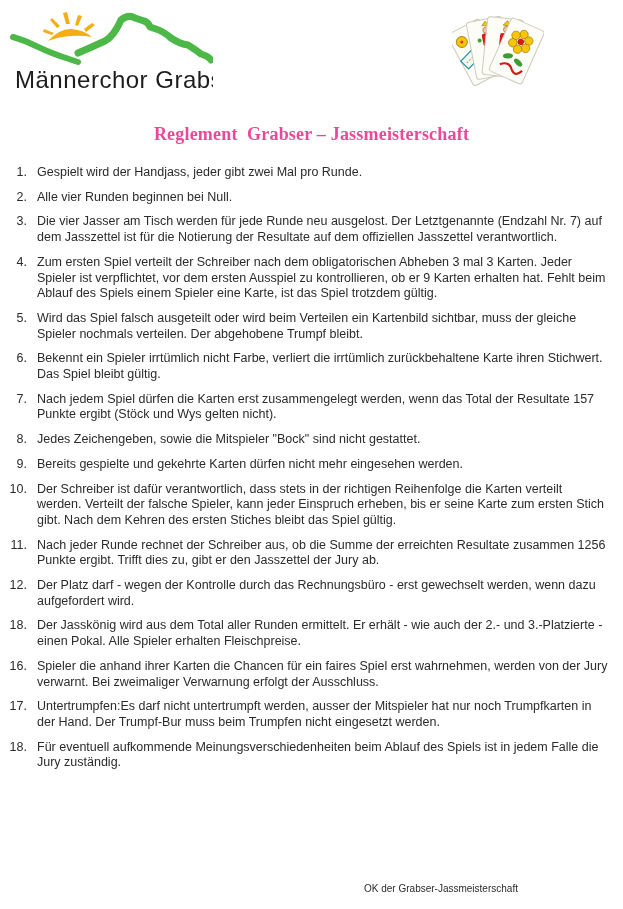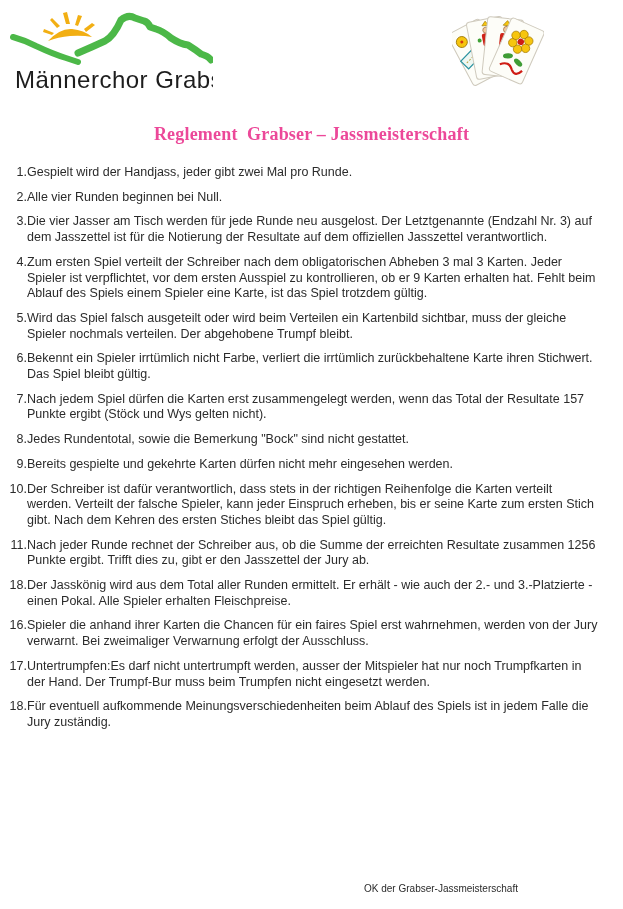--- a/index.html
+++ b/index.html
@@ -40,20 +40,21 @@
     display:flex;
     margin:0 0 9px 0;
     font-size:12.5px;
     line-height:15.7px;
   }
   .rules .num{
     flex:0 0 27px;
     text-align:right;
   }
   .rules .txt{
+    margin-left:10px;
     width:571px;
     white-space:pre-wrap;
   }
   .rules .bp{font-weight:normal;}
   .footer-sig{
     position:absolute;
     left:364px;
     top:881px;
     font-size:10px;
     line-height:16px;
@@ -139,55 +140,59 @@
   <li>
       <span class="num">1.</span>
       <span class="txt">Gespielt wird der Handjass, jeder gibt zwei Mal pro Runde.</span>
     </li>
   <li>
       <span class="num">2.</span>
       <span class="txt">Alle vier Runden beginnen bei Null.</span>
     </li>
   <li>
       <span class="num">3.</span>
-      <span class="txt">Die vier Jasser am Tisch werden für jede Runde neu ausgelost. Der Letztgenannte (Endzahl Nr. 3) auf dem Jasszettel ist für die Notierung der Resultate auf dem offiziellen Jasszettel verantwortlich.</span>
+      <span class="txt">Die vier Jasser am Tisch werden für jede Runde neu ausgelost. Der Letztgenannte (Endzahl Nr. 7) auf dem Jasszettel ist für die Notierung der Resultate auf dem offiziellen Jasszettel verantwortlich.</span>
     </li>
   <li>
       <span class="num">4.</span>
       <span class="txt">Zum ersten Spiel verteilt der Schreiber nach dem obligatorischen Abheben 3 mal 3 Karten. Jeder Spieler ist verpflichtet, vor dem ersten Ausspiel zu kontrollieren, ob er 9 Karten erhalten hat. Fehlt beim Ablauf des Spiels einem Spieler eine Karte, ist das Spiel trotzdem gültig.</span>
     </li>
   <li>
       <span class="num">5.</span>
       <span class="txt">Wird das Spiel falsch ausgeteilt oder wird beim Verteilen ein Kartenbild sichtbar, muss der gleiche Spieler nochmals verteilen. Der abgehobene Trumpf bleibt.</span>
     </li>
   <li>
       <span class="num">6.</span>
       <span class="txt">Bekennt ein Spieler irrtümlich nicht Farbe, verliert die irrtümlich zurückbehaltene Karte ihren Stichwert. Das Spiel bleibt gültig.</span>
     </li>
   <li>
       <span class="num">7.</span>
       <span class="txt">Nach jedem Spiel dürfen die Karten erst zusammengelegt werden, wenn das Total der Resultate 157 Punkte ergibt (Stöck und Wys gelten nicht).</span>
     </li>
   <li>
       <span class="num">8.</span>
-      <span class="txt">Jedes Rundentotal, sowie die Bemerkung "Bock" sind nicht gestattet.</span>
+      <span class="txt">Jedes Zeichengeben, sowie die Mitspieler "Bock" sind nicht gestattet.</span>
     </li>
   <li>
       <span class="num">9.</span>
       <span class="txt">Bereits gespielte und gekehrte Karten dürfen nicht mehr eingesehen werden.</span>
     </li>
   <li>
       <span class="num">10.</span>
       <span class="txt">Der Schreiber ist dafür verantwortlich, dass stets in der richtigen Reihenfolge die Karten verteilt werden. Verteilt der falsche Spieler, kann jeder Einspruch erheben, bis er seine Karte zum ersten Stich gibt. Nach dem Kehren des ersten Stiches bleibt das Spiel gültig.</span>
     </li>
   <li>
       <span class="num">11.</span>
       <span class="txt">Nach jeder Runde rechnet der Schreiber aus, ob die Summe der erreichten Resultate zusammen 1256 Punkte ergibt. Trifft dies zu, gibt er den Jasszettel der Jury ab.</span>
     </li>
   <li>
+      <span class="num">12.</span>
+      <span class="txt">Der Platz darf - wegen der Kontrolle durch das Rechnungsbüro - erst gewechselt werden, wenn dazu aufgefordert wird.</span>
+    </li>
+  <li>
       <span class="num">18.</span>
       <span class="txt">Der Jasskönig wird aus dem Total aller Runden ermittelt. Er erhält - wie auch der 2.- und 3.-Platzierte - einen Pokal. Alle Spieler erhalten Fleischpreise.</span>
     </li>
   <li>
       <span class="num">16.</span>
       <span class="txt">Spieler die anhand ihrer Karten die Chancen für ein faires Spiel erst wahrnehmen, werden von der Jury verwarnt. Bei zweimaliger Verwarnung erfolgt der Ausschluss.</span>
     </li>
   <li>
       <span class="num">17.</span>
       <span class="txt"><b class="bp">Untertrumpfen:</b><span>Es darf nicht untertrumpft werden, ausser der Mitspieler hat nur noch Trumpfkarten in der Hand. Der Trumpf-Bur muss beim Trumpfen nicht eingesetzt werden.</span></span>

